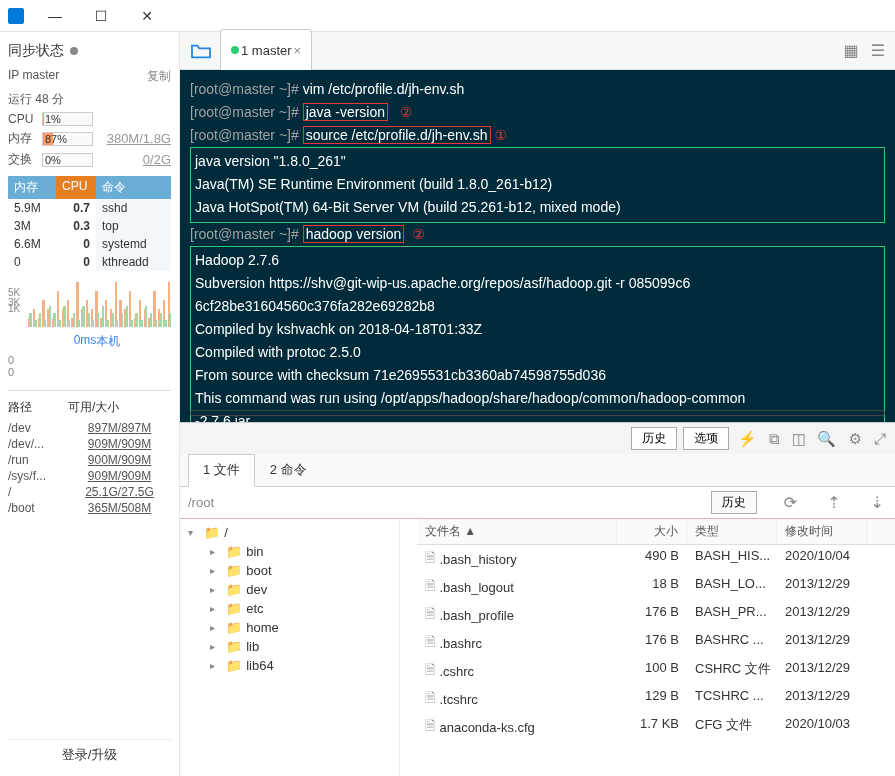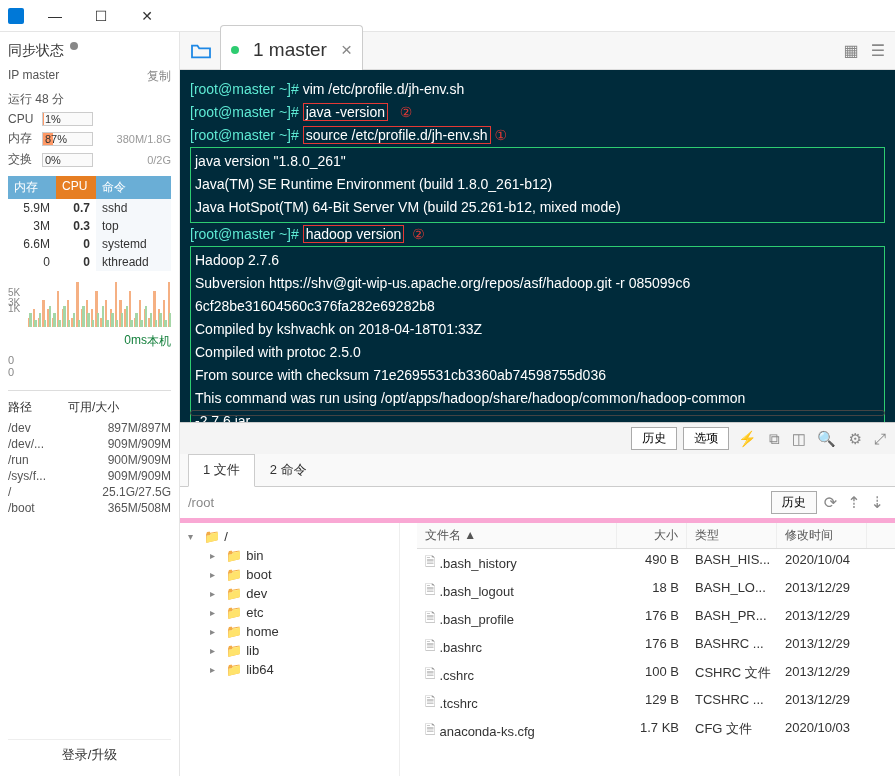--- a/index.html
+++ b/index.html
@@ -7,97 +7,97 @@
 
 .titlebar { height: 32px; display: flex; align-items: center; padding: 0 0 0 8px; border-bottom: 1px solid #e5e5e5; }
 .titlebar .app-icon { width: 16px; height: 16px; background: #0078d7; border-radius: 2px; margin-right: 8px; }
 .titlebar .title { font-size: 13px; flex: 1; }
 .titlebar .win-btn { width: 46px; height: 32px; display: flex; align-items: center; justify-content: center; font-size: 14px; cursor: pointer; }
 
 .main { display: flex; height: 744px; }
 
 
 .sidebar { width: 180px; border-right: 1px solid #e5e5e5; padding: 6px 8px; display: flex; flex-direction: column; font-size: 12px; }
-.sidebar .sync { display: flex; align-items: flex-start; gap: 6px; font-size: 14px; padding: 4px 0; }
+.sidebar .sync { display: flex; align-items: center; gap: 6px; font-size: 14px; padding: 4px 0; }
 .sidebar .sync .dot { width: 8px; height: 8px; background: #888; border-radius: 50%; }
 .sidebar .ip { display: flex; justify-content: space-between; padding: 4px 0; color: #555; }
 .sidebar .ip a { color: #888; font-size: 12px; }
 .sidebar .run { padding: 2px 0; color: #555; }
 .sidebar .load { padding: 2px 0 6px 0; color: #555; }
 .sidebar .meter { display: flex; align-items: center; gap: 6px; padding: 2px 0; }
 .sidebar .meter .lbl { width: 28px; color: #555; }
 .sidebar .meter .bar { flex: 1; height: 14px; border: 1px solid #ccc; position: relative; background: #fafafa; }
 .sidebar .meter .bar .fill { height: 100%; background: #ff9966; }
 .sidebar .meter .bar .pct { position: absolute; left: 2px; top: 0; font-size: 11px; }
-.sidebar .meter .val { width: 72px; text-align: right; color: #999; font-size: 11px; }
+.sidebar .meter .val { width: 72px; text-align: right; color: #999; font-size: 13px; text-decoration: underline; }
 
 .proc-hdr { display: flex; margin-top: 6px; }
 .proc-hdr .th { padding: 3px 6px; font-size: 12px; color: #fff; }
 .proc-hdr .th.mem { background: #6aaed6; width: 48px; }
 .proc-hdr .th.cpu { background: #e67e22; width: 40px; }
 .proc-hdr .th.cmd { background: #6aaed6; flex: 1; }
 .proc-row { display: flex; font-size: 12px; }
 .proc-row div { padding: 2px 6px; }
-.proc-row .mem { width: 48px; text-align: right; }
+.proc-row .mem { width: 48px; }
 .proc-row .cpu { width: 40px; text-align: right; font-weight: bold; }
 .proc-row .cmd { flex: 1; background: #f5f8fb; }
 
 .net { display: flex; align-items: center; gap: 6px; padding: 6px 0 2px 0; font-size: 11px; }
 .net .up { color: #d35400; }
 .net .dn { color: #27ae60; }
 .chart { height: 56px; position: relative; margin-bottom: 4px; }
 .chart .yl { position: absolute; left: 0; font-size: 10px; color: #888; }
 .chart .bars { position: absolute; left: 20px; right: 0; bottom: 0; height: 48px; display: flex; align-items: flex-end; gap: 1px; }
 .chart .bars .b { width: 3px; background: #f5b083; }
 .chart .bars .g { width: 3px; background: #a5d6a7; margin-left: -2px; }
 
-.lat { display: flex; justify-content: flex-end; padding: 2px 0; color: #15803d; font-size: 12px; margin-left: 15px; }
+.lat { display: flex; justify-content: center; padding: 2px 0; color: #3b82f6; font-size: 12px; margin-left: 15px; }
 .lat2 { display: flex; flex-direction: column; padding: 2px 0 8px 0; gap: 0; }
 .lat2 div { font-size: 11px; color: #888; }
 
 .hr { height: 1px; background: #ddd; margin: 4px 0; }
 
 .disk-hdr { display: flex; font-size: 12px; color: #333; padding: 4px 0; }
 .disk-hdr .c1 { width: 60px; }
 .disk-hdr .c2 { flex: 1; }
 .disk-row { display: flex; font-size: 12px; padding: 1px 0; }
 .disk-row .c1 { width: 60px; color: #555; }
-.disk-row .c2 { flex: 1; color: #555; text-align: right; }
+.disk-row .c2 { flex: 1; color: #555; text-align: center; text-decoration: underline; }
 
 .login { text-align: center; padding: 6px 0; font-size: 13px; margin-top: auto; border-top: 1px solid #eee; }
 
 
 .content { flex: 1; display: flex; flex-direction: column; background: #fff; }
 
 .tabbar { height: 38px; display: flex; align-items: center; padding: 0 6px; gap: 4px; border-bottom: 1px solid #ddd; background: #f7f7f7; }
 .tabbar .folder-icon { width: 30px; height: 26px; display: flex; align-items: center; justify-content: center; color: #1e88e5; font-size: 20px; cursor: pointer; border-radius: 3px; }
-.tabbar .tab { display: flex; align-items: center; gap: 14px; padding: 13px 10px; background: #fff; border: 1px solid #ccc; border-bottom: 2px solid #fff; border-radius: 4px 4px 0 0; font-size: 19px; cursor: pointer; }
+.tabbar .tab { display: flex; align-items: center; gap: 2px; padding: 13px 10px; background: #fff; border: 1px solid #ccc; border-bottom: 2px solid #fff; border-radius: 4px 4px 0 0; font-size: 13px; cursor: pointer; }
 .tabbar .tab .dot { width: 8px; height: 8px; background: #2ecc71; border-radius: 50%; }
 .tabbar .tab .x { color: #888; }
 .tabbar .spacer { flex: 1; }
 .tabbar .grid-ic { color: #888; font-size: 16px; cursor: pointer; padding: 0 4px; }
 
 .terminal { flex: 0 0 352px; background: #002b3b; color: #fff; font-family: "Consolas", monospace; font-size: 14px; padding: 8px 10px; overflow: hidden; position: relative; border: 2px solid #1e88e5; border-left: none; border-right: none; border-top: none; border-bottom: none; }
 .terminal .line { white-space: pre; line-height: 1.65; }
-.terminal .prompt { color: #5eead4; }
+.terminal .prompt { color: #a3a3a3; }
 .terminal .cmd-hi { border: 1px solid #e53935; padding: 0 2px; }
 .terminal .anno { color: #e53935; }
 .terminal .out-green { border: 1px solid #2ecc71; color: #fff; padding: 2px 4px; display: block; }
 
 .term-bottom { height: 32px; display: flex; align-items: center; background: #f4f4f4; border-top: 1px solid #ccc; padding: 0 6px; gap: 6px; justify-content: flex-end; }
 .term-bottom .btn { padding: 2px 10px; border: 1px solid #aaa; background: #fff; font-size: 12px; cursor: pointer; }
 .term-bottom .ic { color: #888; cursor: pointer; font-size: 15px; padding: 0 3px; }
 .term-bottom .ic.bolt { color: #7cb342; }
 .term-scroll { position: absolute; bottom: 6px; left: 10px; right: 10px; height: 6px; border: 1px solid #444; border-radius: 3px; }
 
 .sub-tabs { display: flex; border-bottom: 1px solid #ccc; padding: 0 8px; gap: 0; background: #f9f9f9; }
 .sub-tabs .st { padding: 6px 14px; font-size: 13px; border: 1px solid transparent; cursor: pointer; }
 .sub-tabs .st.active { background: #fff; border: 1px solid #ccc; border-bottom-color: #fff; margin-bottom: -1px; }
 
-.path-bar { display: flex; align-items: center; padding: 4px 8px; gap: 4px; border-bottom: 5px solid #f9a8d4; }
+.path-bar { display: flex; align-items: center; padding: 4px 8px; gap: 24px; border-bottom: 1px solid #f9a8d4; }
 .path-bar .path { flex: 1; color: #888; font-size: 13px; }
 .path-bar .btn { padding: 2px 10px; border: 1px solid #aaa; background: #fafafa; font-size: 12px; cursor: pointer; }
 .path-bar .ic { color: #888; cursor: pointer; font-size: 16px; padding: 0 3px; }
 
 .file-area { display: flex; flex: 1; overflow: hidden; }
 .tree { width: 220px; border-right: 1px solid #eee; padding: 4px; font-size: 13px; overflow-y: auto; }
 .tree .node { display: flex; align-items: center; gap: 4px; padding: 2px 0 2px 4px; cursor: pointer; }
 .tree .node .arrow { width: 12px; color: #888; font-size: 10px; }
 .tree .node .folder { color: #f0c36d; }
 .tree .child { padding-left: 22px; }

